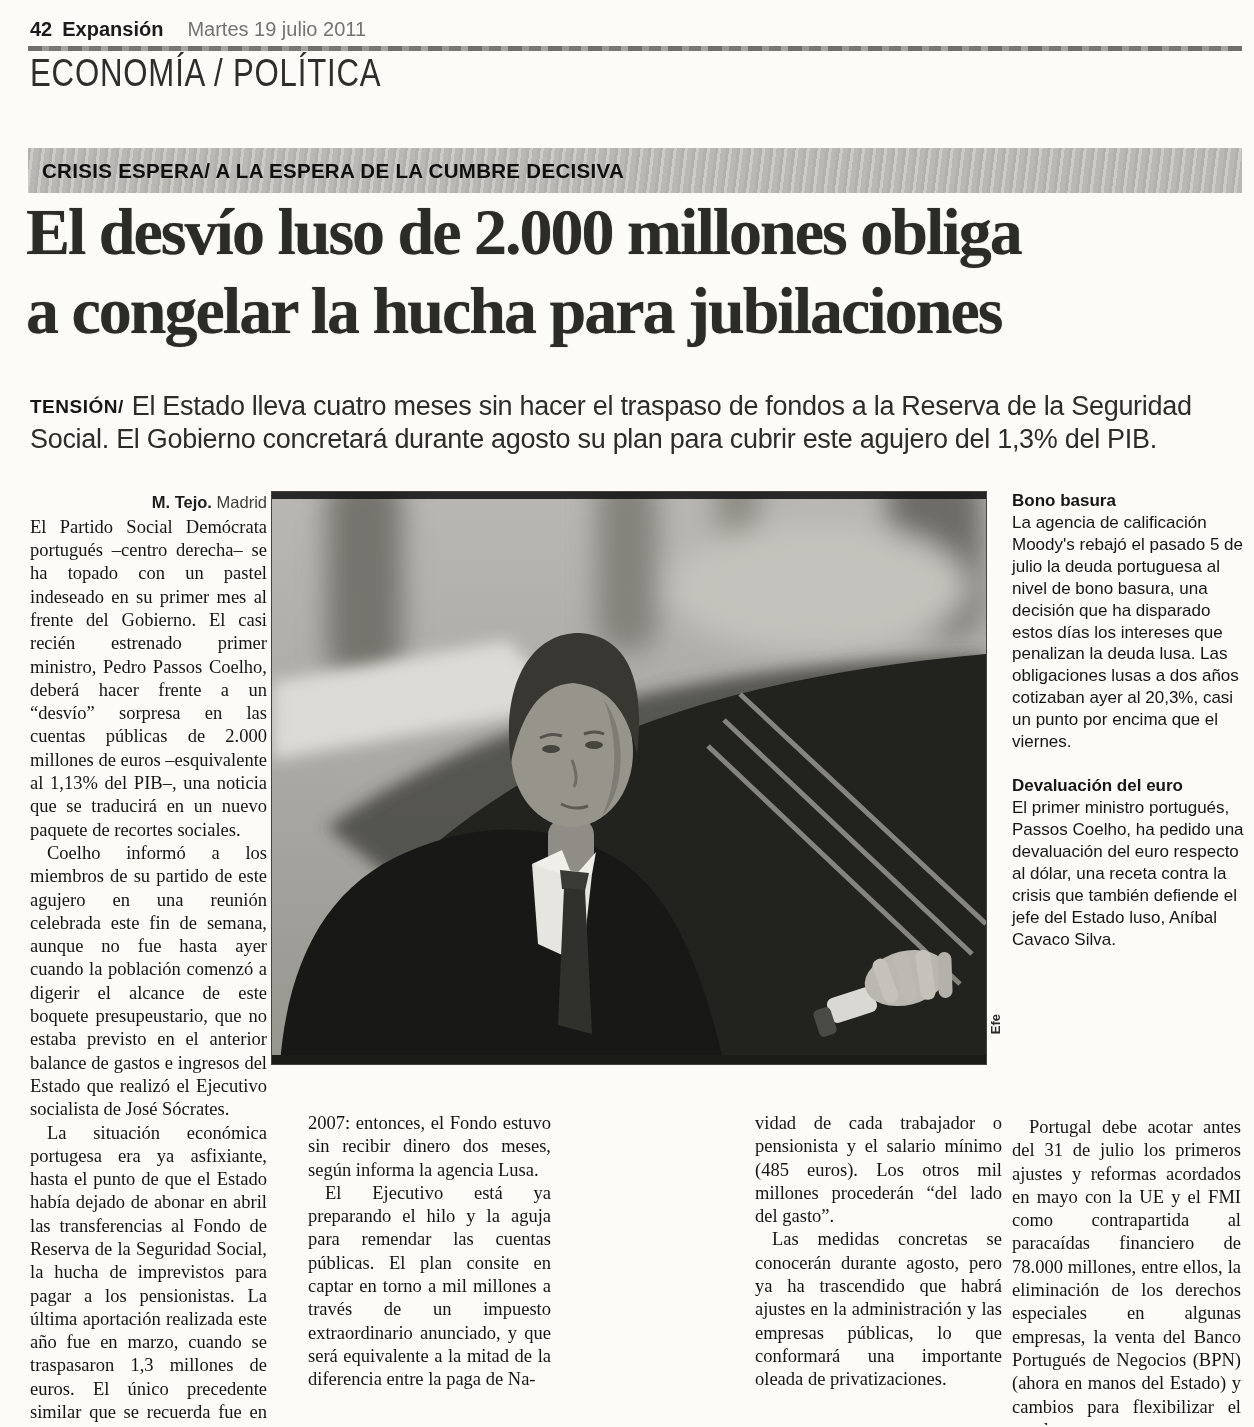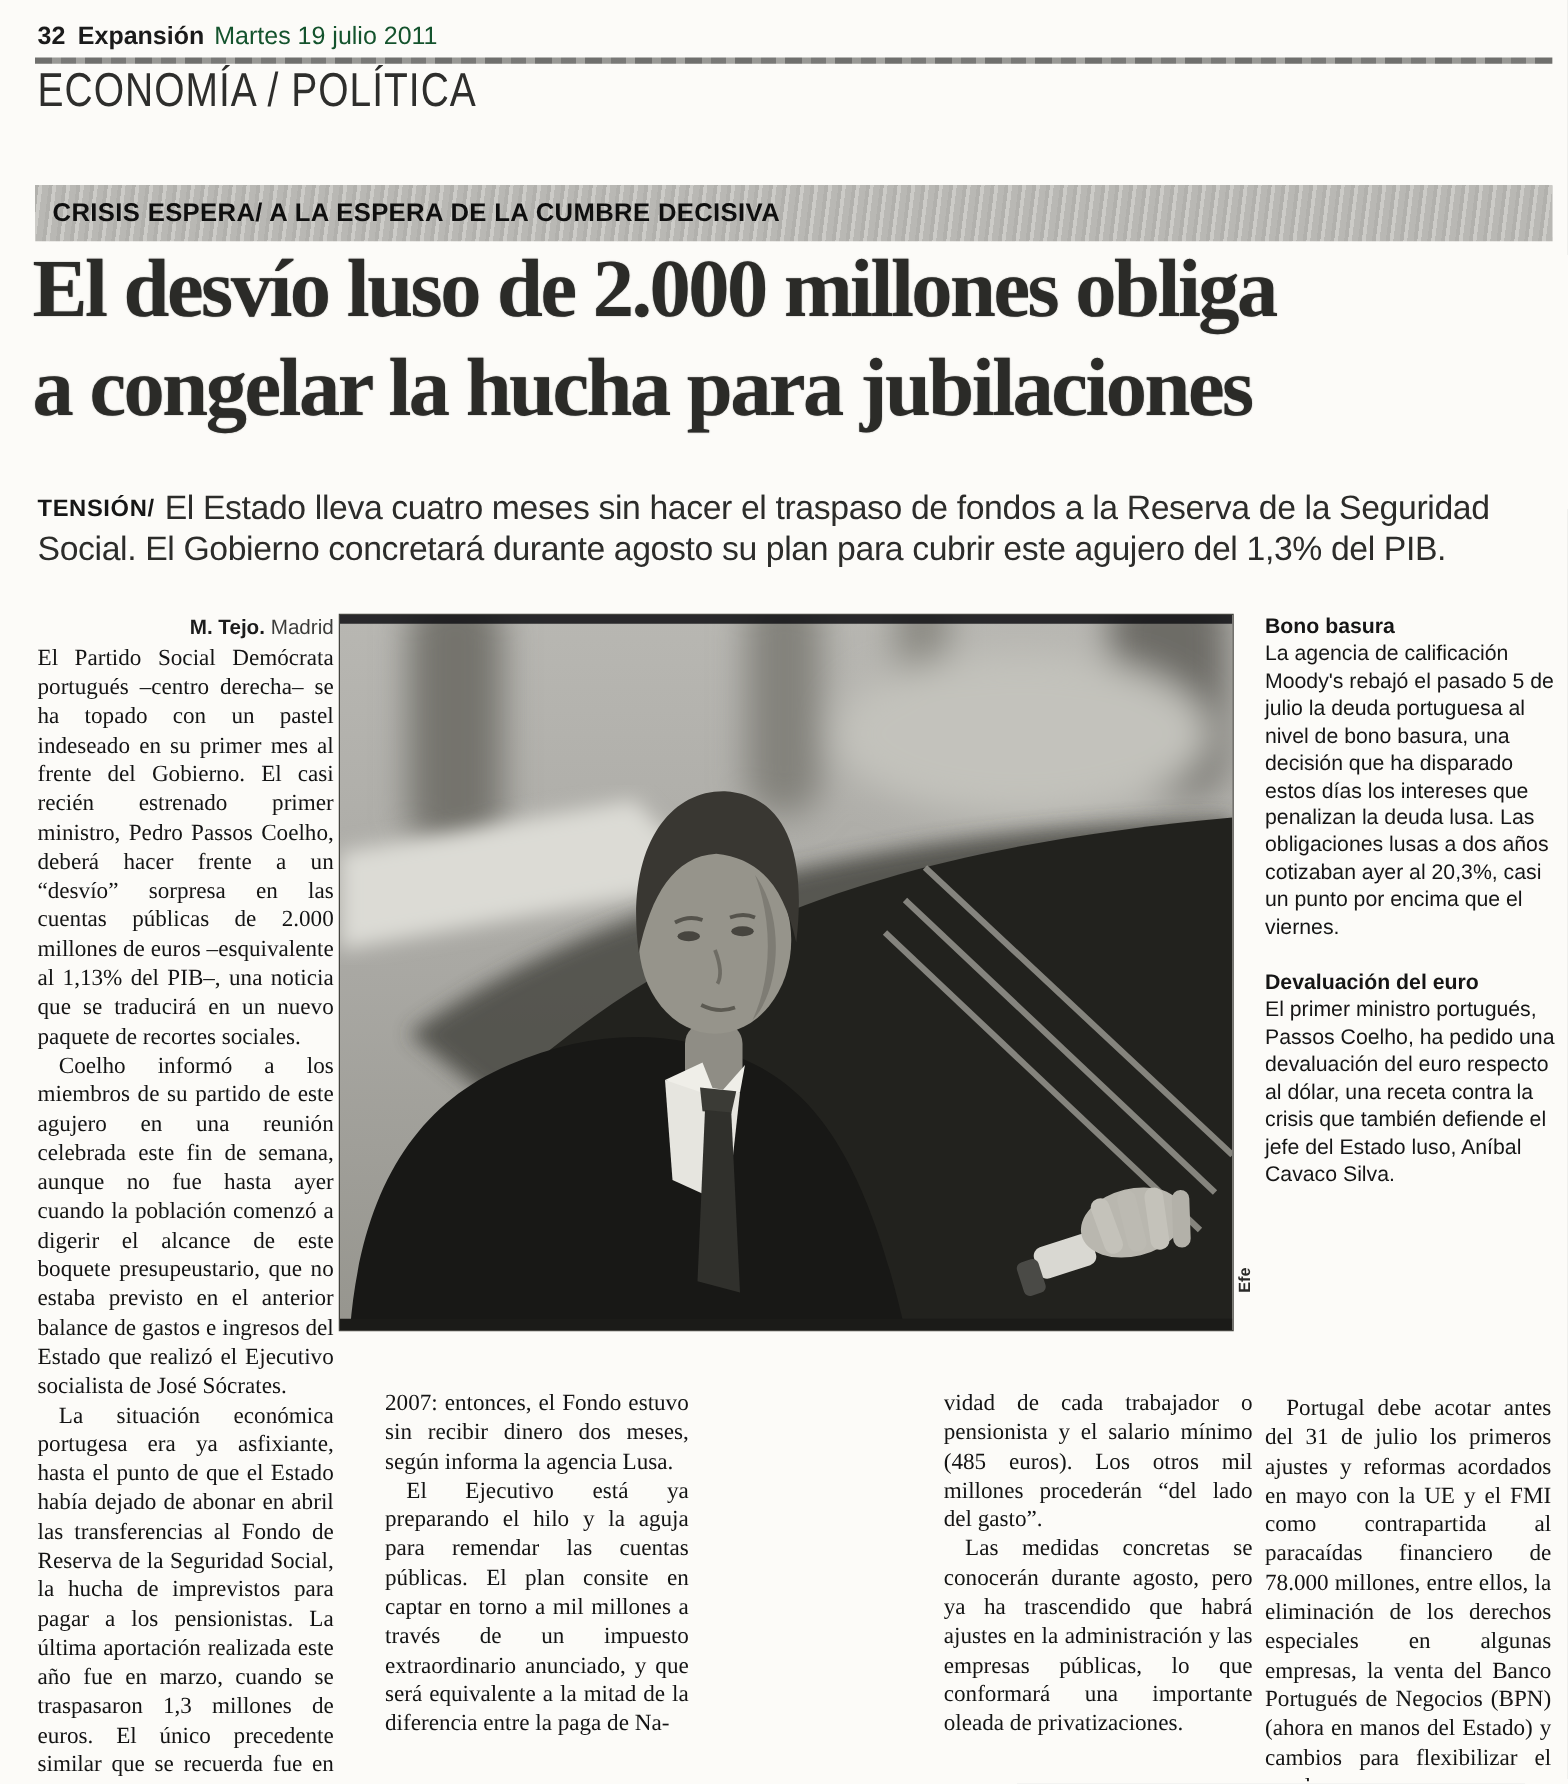--- a/index.html
+++ b/index.html
@@ -9,21 +9,21 @@
     font-family:"Liberation Serif", serif;
   }
   
   .header-meta{
     position:absolute; left:30px; top:18px;
     font-family:"Liberation Sans", sans-serif; font-size:20px; color:#1b1b1b;
     white-space:nowrap;
   }
   .header-meta .pagenum{font-weight:bold; margin-right:10px;}
   .header-meta .masthead{font-weight:bold; margin-right:8px;}
-  .header-meta .pubdate{font-weight:500; color:#14532d;}
+  .header-meta .pubdate{font-weight:500; color:#737373;margin-left:16px;}
   .header-rule{
     position:absolute; left:28px; top:46px; width:1214px; height:5px;
     background:repeating-linear-gradient(90deg,#4c4c4a 0 14px,#80807c 14px 21px,#585856 21px 33px,#8e8e8a 33px 40px);
     opacity:.8;
   }
   .section-title{
     position:absolute; left:30px; top:52px;
     font-family:"Liberation Sans", sans-serif; font-size:38px; font-weight:400;
     color:#2e2e2c; letter-spacing:1px;
     transform:scaleX(.82); transform-origin:left top; white-space:nowrap;
@@ -104,21 +104,21 @@
     font-family:"Liberation Sans", sans-serif; font-size:13px; font-weight:bold; color:#2a2a28;
     writing-mode:vertical-rl; transform:rotate(180deg);
   }
 </style>
 </head>
 <body>
 
 <div class="page">
 
   <div class="header-meta">
-    <span class="pagenum">32</span><span class="masthead">Expansión</span><span class="pubdate">Martes 19 julio 2011</span>
+    <span class="pagenum">42</span><span class="masthead">Expansión</span><span class="pubdate">Martes 19 julio 2011</span>
   </div>
   <div class="header-rule"></div>
   <div class="section-title">ECONOMÍA / POLÍTICA</div>
 
   <div class="kicker">
     <span>CRISIS ESPERA/ A LA ESPERA DE LA CUMBRE DECISIVA</span>
   </div>
 
   <div class="headline">
     <div>El desvío luso de 2.000 millones obliga</div>

